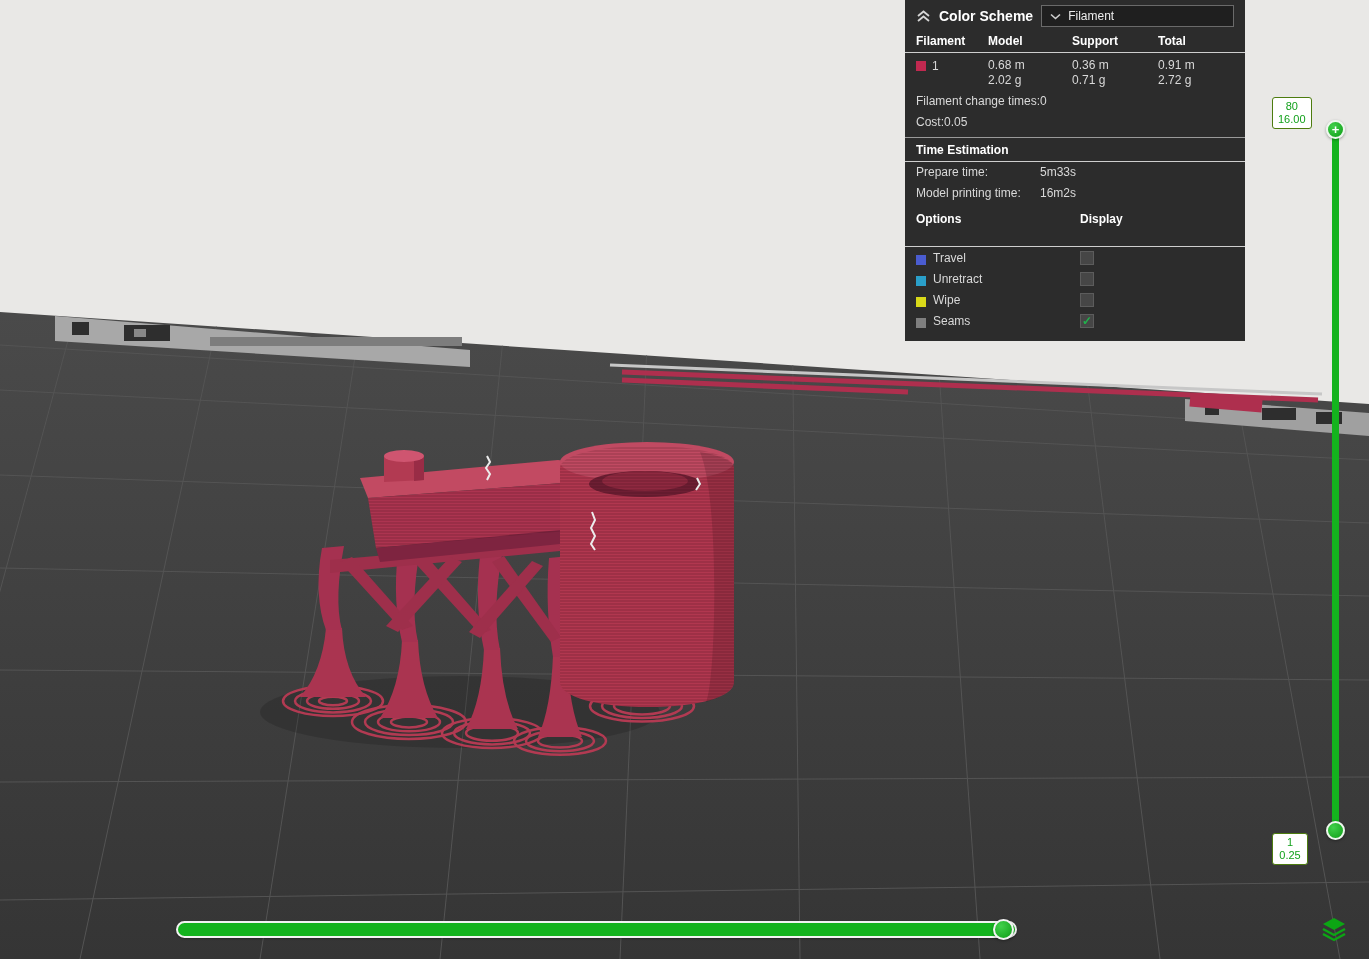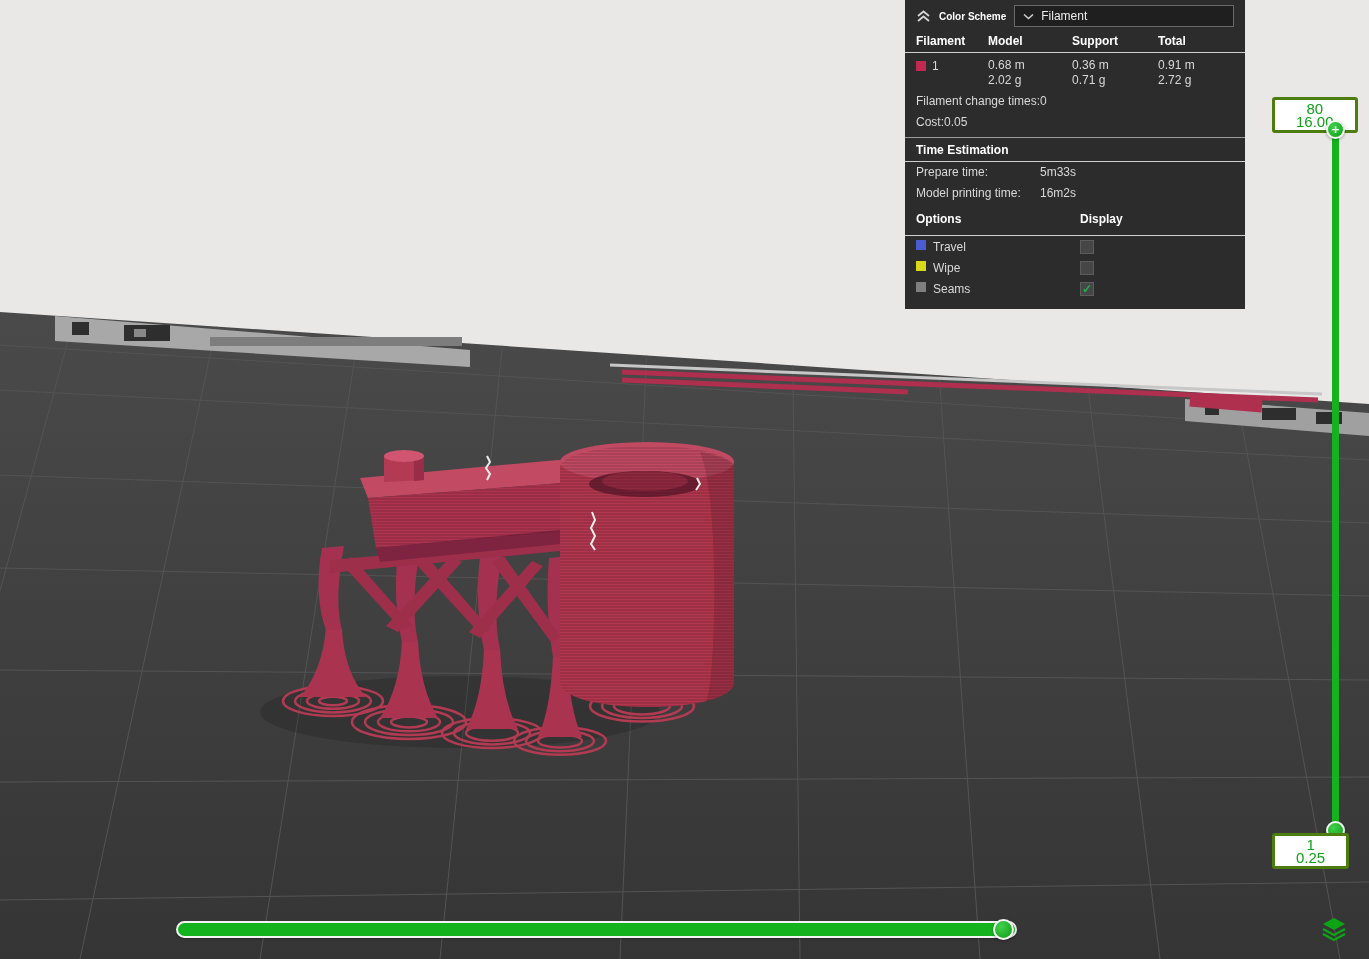--- a/index.html
+++ b/index.html
@@ -10,45 +10,45 @@
   }
   .scene { position: absolute; left: 0; top: 0; }
 
   
   .panel {
     position: absolute; left: 905px; top: 0; width: 340px;
     background: rgba(37,37,37,0.97); color: #d9d9d9;
     font-size: 12px; padding-bottom: 10px; z-index: 5;
   }
   .panel-header { display: flex; align-items: center; height: 30px; padding: 2px 11px 0 11px; gap: 8px; }
-  .panel-title { font-weight: bold; color: #ffffff; font-size: 10px; white-space: nowrap; }
+  .panel-title { font-weight: bold; color: #ffffff; font-size: 14px; white-space: nowrap; }
   .dropdown {
     flex: 1; height: 22px; border: 1px solid #6a6a6a; background: #1f1f1f;
     display: flex; align-items: center; gap: 7px; padding: 0 8px; color: #ececec;
   }
   .tbl-head {
     display: grid; grid-template-columns: 72px 84px 86px 1fr;
     padding: 4px 11px 4px 11px; font-weight: bold; color: #fff;
     border-bottom: 1px solid #cfcfcf;
   }
   .tbl-row { display: grid; grid-template-columns: 72px 84px 86px 1fr; padding: 5px 11px 3px 11px; line-height: 15px; }
   .fil-cell { display: flex; align-items: flex-start; gap: 6px; padding-top: 1px; }
   .swatch { width: 10px; height: 10px; margin-top: 2px; flex: none; }
   .kv { display: flex; padding: 2px 11px; line-height: 17px; }
   .section-title {
     font-weight: bold; color: #fff; padding: 5px 2px 4px 11px; margin-top: 4px;
     border-top: 1px solid #9a9a9a; border-bottom: 1px solid #cfcfcf;
   }
   .time-row { display: grid; grid-template-columns: 124px 1fr; padding: 2px 11px; line-height: 17px; }
   .opt-head {
-    display: grid; grid-template-columns: 164px 1fr; padding: 6px 11px 9px 11px;
+    display: grid; grid-template-columns: 164px 1fr; padding: 6px 11px 20px 11px;
     font-weight: bold; color: #fff; border-bottom: 1px solid #cfcfcf; margin-top: 2px;
   }
   .opt-row { display: grid; grid-template-columns: 164px 1fr; align-items: center; padding: 3px 11px; height: 21px; }
-  .opt-label { display: flex; align-items: flex-start; gap: 7px; }
+  .opt-label { display: flex; align-items: flex-end; gap: 7px; }
   .opt-swatch { width: 10px; height: 10px; flex: none; }
   .checkbox {
     width: 14px; height: 14px; background: #464646; border: 1px solid #5c5c5c;
     display: flex; align-items: center; justify-content: center;
     color: #21b24c; font-weight: bold; font-size: 12px; line-height: 12px; cursor: pointer;
   }
 
   
   .vtrack {
     position: absolute; left: 1332px; top: 124px; width: 7px; height: 712px;
@@ -57,23 +57,23 @@
   .vhandle {
     position: absolute; width: 19px; height: 19px; border-radius: 50%;
     background: radial-gradient(circle at 35% 30%, #41d04b, #0f9d17);
     border: 2px solid #eef7ee; box-shadow: 0 1px 3px rgba(0,0,0,0.35);
     z-index: 6; display: flex; align-items: center; justify-content: center;
     color: #ffffff; font-size: 13px; font-weight: bold; line-height: 13px; cursor: pointer;
   }
   .vhandle.top { left: 1326px; top: 120px; }
   .vhandle.bottom { left: 1326px; top: 821px; }
   .badge {
-    position: absolute; background: #ffffff; border: 3px solid #4d7c0f; border-radius: 3px;
-    color: #12a11b; font-size: 15px; line-height: 13px; text-align: center;
-    padding: 2px 21px; z-index: 6; min-width: 36px;
+    position: absolute; background: #ffffff; border: 1px solid #4d7c0f; border-radius: 3px;
+    color: #12a11b; font-size: 11px; line-height: 13px; text-align: center;
+    padding: 2px 5px; z-index: 6; min-width: 36px;
   }
   .badge.top-badge { left: 1272px; top: 97px; }
   .badge.bottom-badge { left: 1272px; top: 833px; }
   .htrack {
     position: absolute; left: 176px; top: 921px; width: 841px; height: 17px;
     background: #14b31e; border: 2px solid #f3f3f3; border-radius: 9px;
     box-shadow: 0 1px 2px rgba(0,0,0,0.3); z-index: 4;
   }
   .hhandle {
     position: absolute; left: 993px; top: 919px; width: 21px; height: 21px; border-radius: 50%;
@@ -287,20 +287,27 @@
 
     <div class="opt-row">
       <span class="opt-label">
           <span class="opt-swatch" style="background-color: rgb(74, 92, 208);"></span>
           <span>Travel</span>
         </span>
       <span class="checkbox"></span>
     </div>
     <div class="opt-row">
       <span class="opt-label">
+          <span class="opt-swatch" style="background-color: rgb(42, 159, 201);"></span>
+          <span>Unretract</span>
+        </span>
+      <span class="checkbox"></span>
+    </div>
+    <div class="opt-row">
+      <span class="opt-label">
           <span class="opt-swatch" style="background-color: rgb(217, 217, 25);"></span>
           <span>Wipe</span>
         </span>
       <span class="checkbox"></span>
     </div>
     <div class="opt-row">
       <span class="opt-label">
           <span class="opt-swatch" style="background-color: rgb(127, 127, 127);"></span>
           <span>Seams</span>
         </span>

